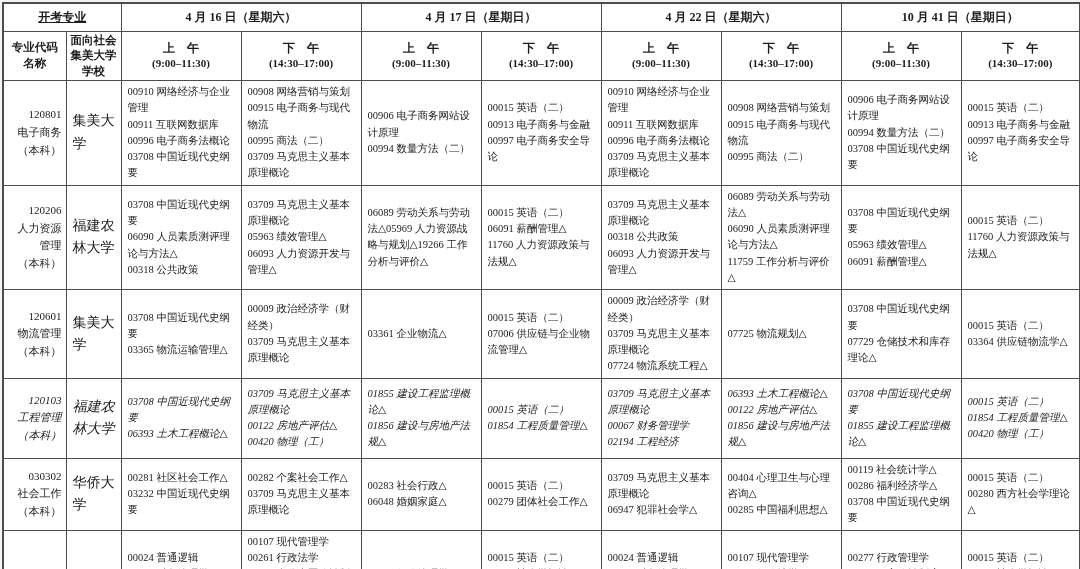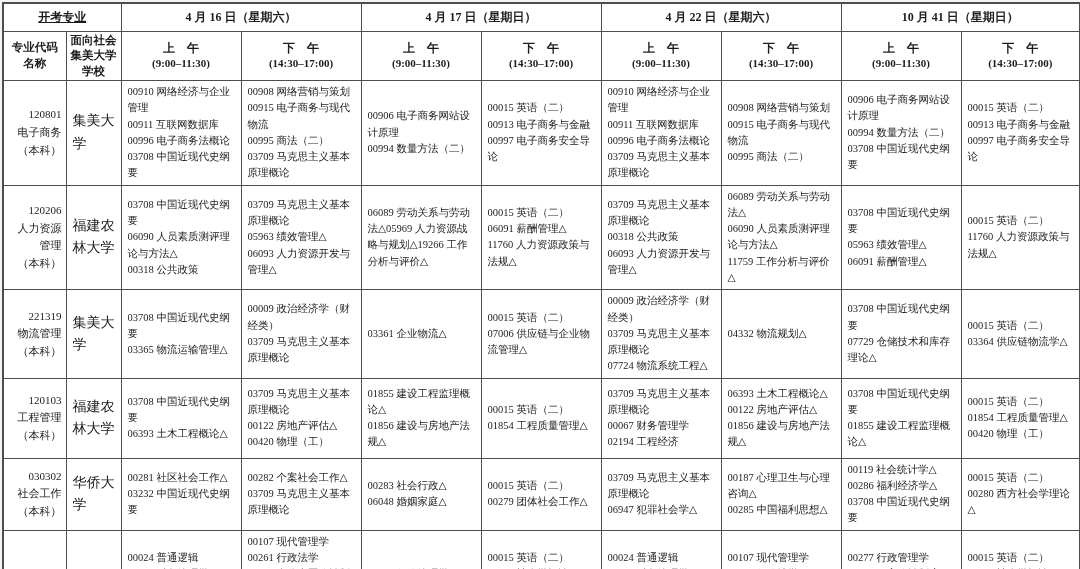--- a/index.html
+++ b/index.html
@@ -140,41 +140,41 @@
           <td class="session-cell">06089 劳动关系与劳动法△
 06090 人员素质测评理论与方法△
 11759 工作分析与评价△</td>
           <td class="session-cell">03708 中国近现代史纲要
 05963 绩效管理△
 06091 薪酬管理△</td>
           <td class="session-cell">00015 英语（二）
 11760 人力资源政策与法规△</td>
         </tr>
         <tr style="height: 80px;">
-          <td class="name-cell">221319
+          <td class="name-cell">120601
 物流管理
 （本科）</td>
           <td class="school-cell">集美大学</td>
           <td class="session-cell">03708 中国近现代史纲要
 03365 物流运输管理△</td>
           <td class="session-cell">00009 政治经济学（财经类）
 03709 马克思主义基本原理概论</td>
           <td class="session-cell">03361 企业物流△</td>
           <td class="session-cell">00015 英语（二）
 07006 供应链与企业物流管理△</td>
           <td class="session-cell">00009 政治经济学（财经类）
 03709 马克思主义基本原理概论
 07724 物流系统工程△</td>
-          <td class="session-cell">04332 物流规划△</td>
+          <td class="session-cell">07725 物流规划△</td>
           <td class="session-cell">03708 中国近现代史纲要
 07729 仓储技术和库存理论△</td>
           <td class="session-cell">00015 英语（二）
 03364 供应链物流学△</td>
         </tr>
-        <tr style="height: 80px;">
+        <tr style="height: 80px; font-style: italic;">
           <td class="name-cell">120103
 工程管理
 （本科）</td>
           <td class="school-cell">福建农林大学</td>
           <td class="session-cell">03708 中国近现代史纲要
 06393 土木工程概论△</td>
           <td class="session-cell">03709 马克思主义基本原理概论
 00122 房地产评估△
 00420 物理（工）</td>
           <td class="session-cell">01855 建设工程监理概论△
@@ -201,21 +201,21 @@
           <td class="session-cell">00281 社区社会工作△
 03232 中国近现代史纲要</td>
           <td class="session-cell">00282 个案社会工作△
 03709 马克思主义基本原理概论</td>
           <td class="session-cell">00283 社会行政△
 06048 婚姻家庭△</td>
           <td class="session-cell">00015 英语（二）
 00279 团体社会工作△</td>
           <td class="session-cell">03709 马克思主义基本原理概论
 06947 犯罪社会学△</td>
-          <td class="session-cell">00187 心理卫生与心理咨询△
+          <td class="session-cell">00404 心理卫生与心理咨询△
 00285 中国福利思想△</td>
           <td class="session-cell">00119 社会统计学△
 00286 福利经济学△
 03708 中国近现代史纲要</td>
           <td class="session-cell">00015 英语（二）
 00280 西方社会学理论△</td>
         </tr>
         <tr style="height: 108px;">
           <td class="name-cell">120402
 行政管理

